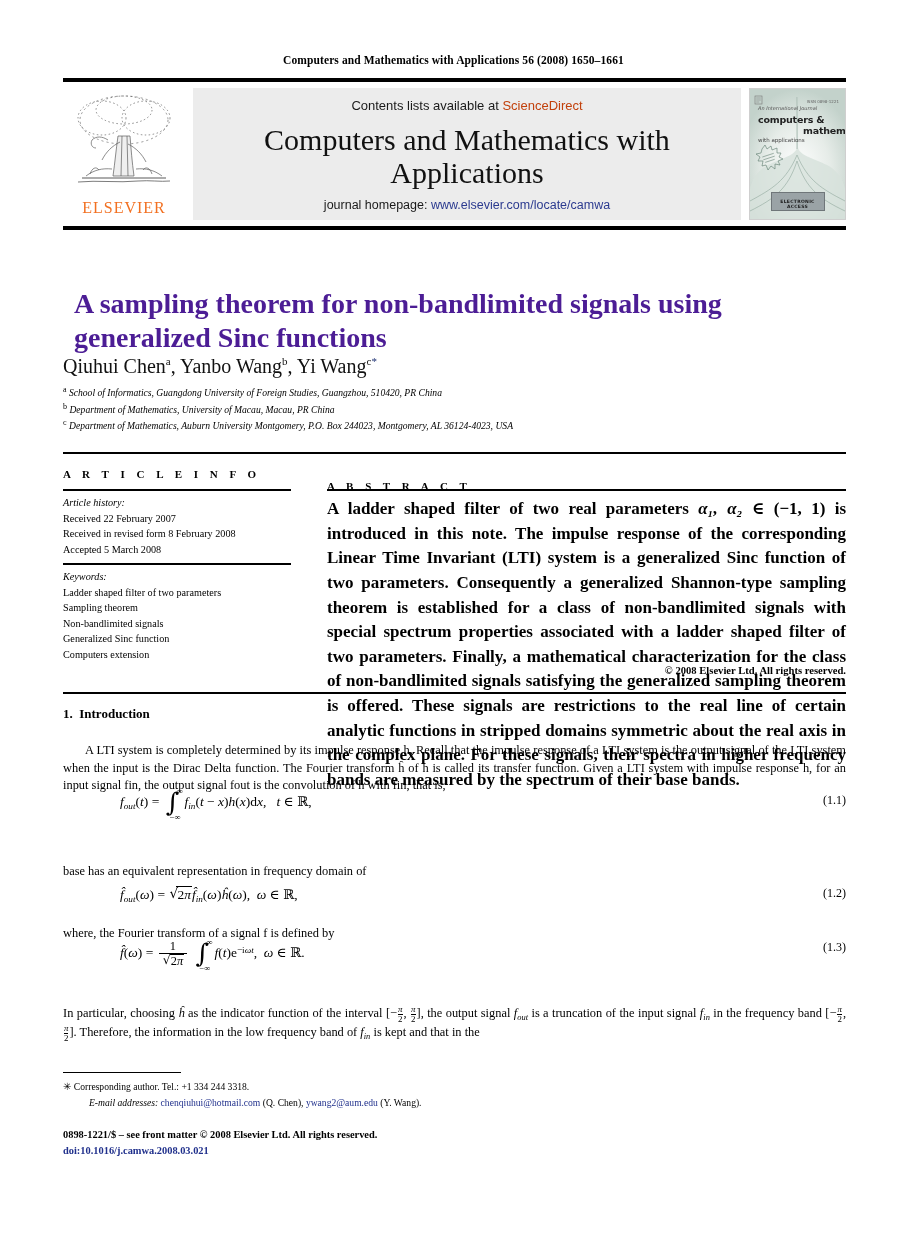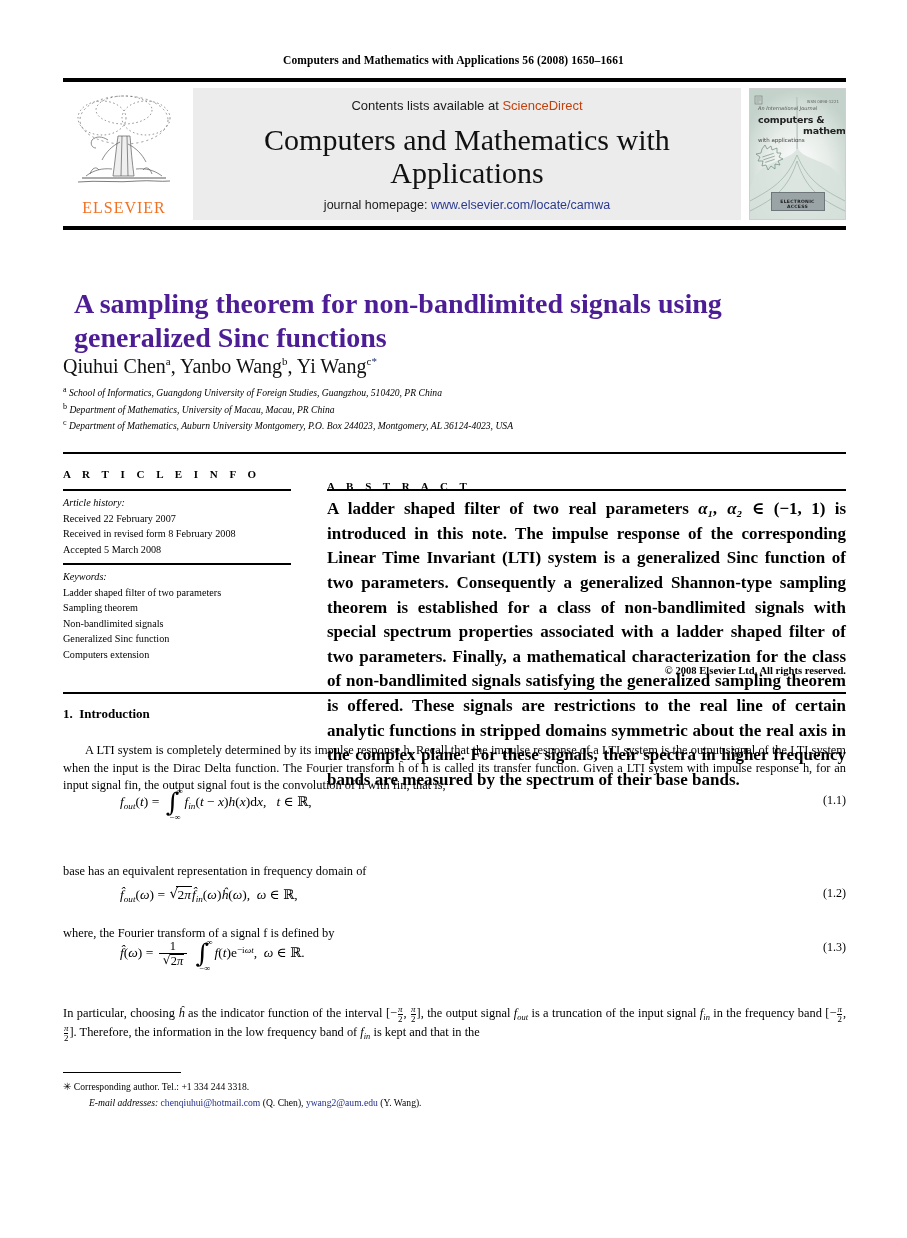--- a/index.html
+++ b/index.html
@@ -591,14 +591,18 @@
     </div>
     <div class="row2">
       <span class="em">E-mail addresses:</span>
       <span class="mail">chenqiuhui@hotmail.com</span>
       <span>(Q. Chen),</span>
       <span class="mail">ywang2@aum.edu</span>
       <span>(Y. Wang).</span>
     </div>
   </div>
 
+  <div class="imprint">
+    <div>0898-1221/$ – see front matter © 2008 Elsevier Ltd. All rights reserved.</div>
+    <div class="doi">doi:10.1016/j.camwa.2008.03.021</div>
+  </div>
 
 </div>
 
 </body></html>

